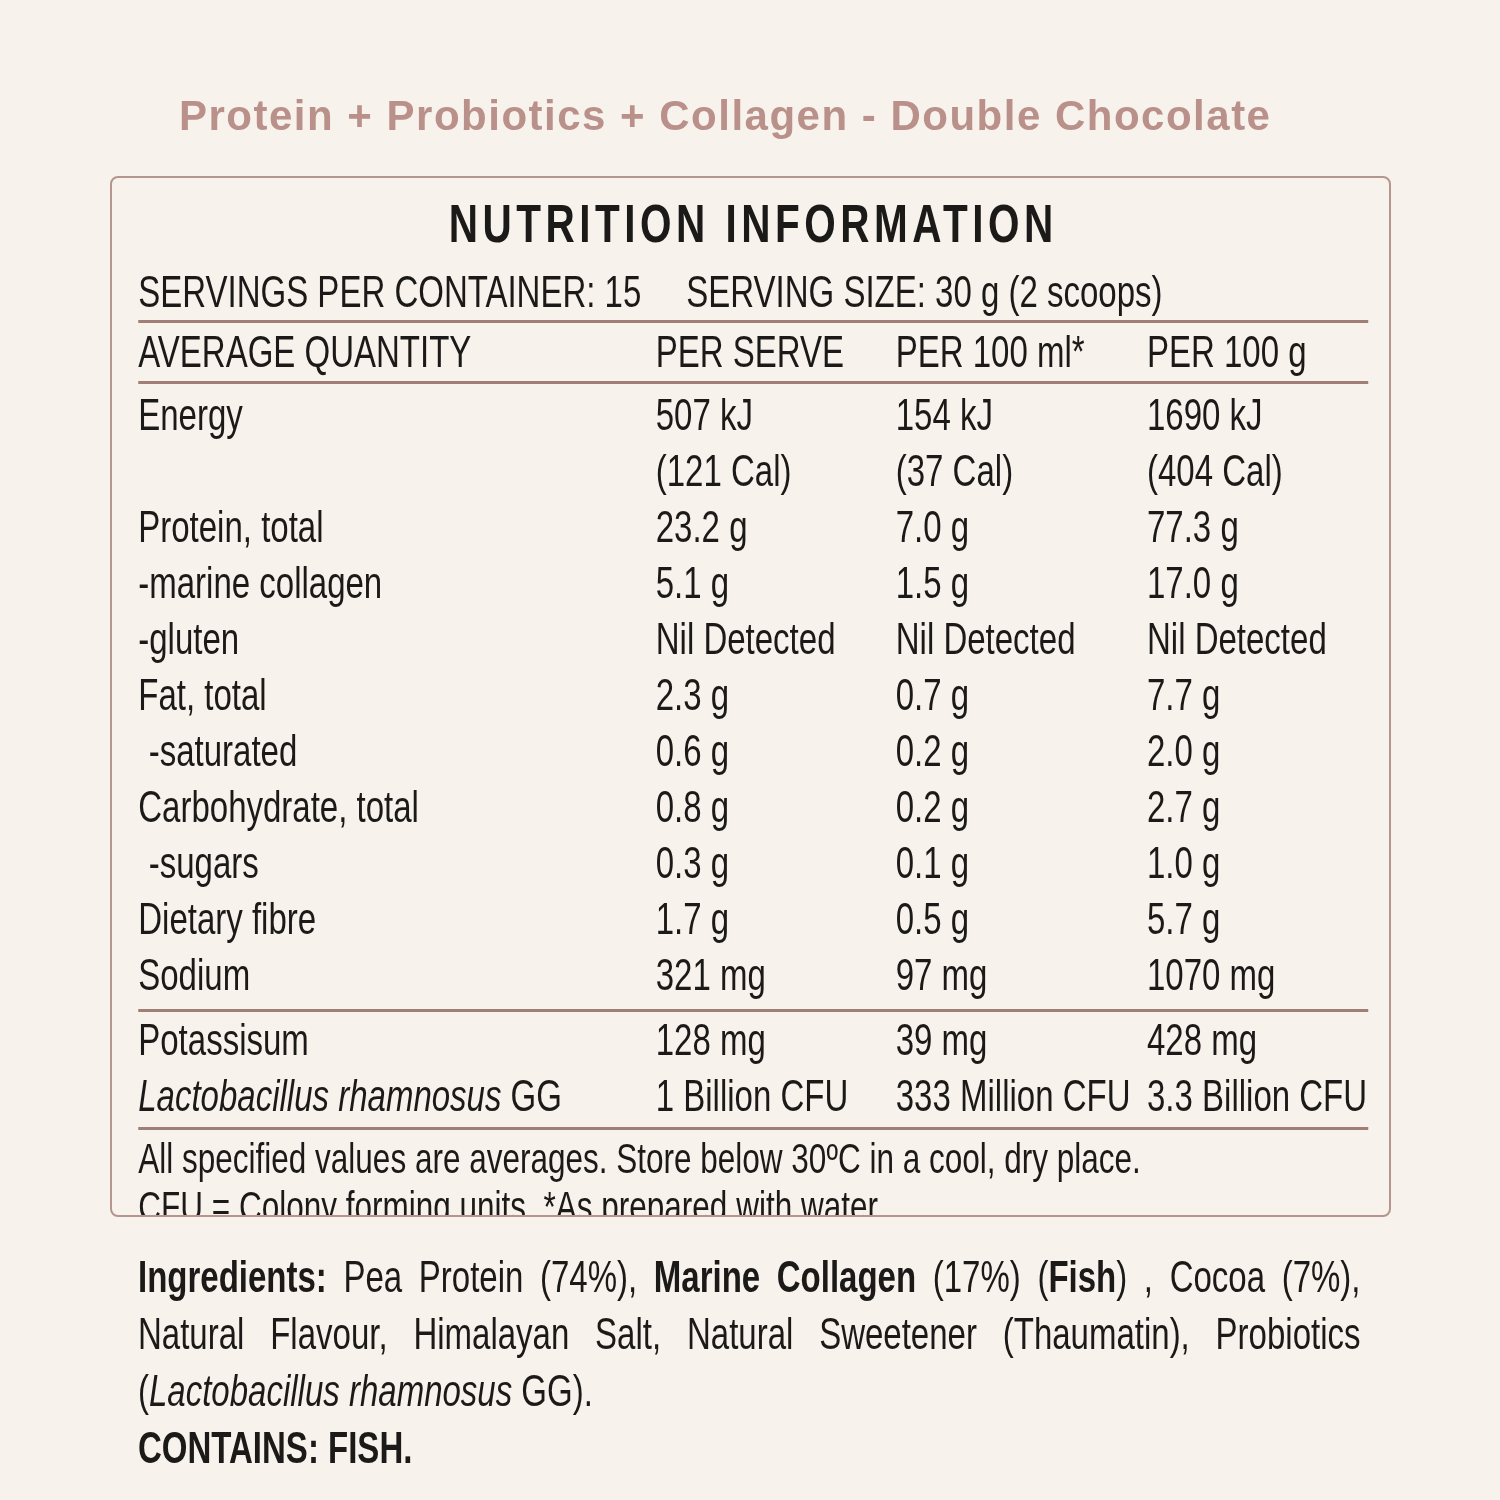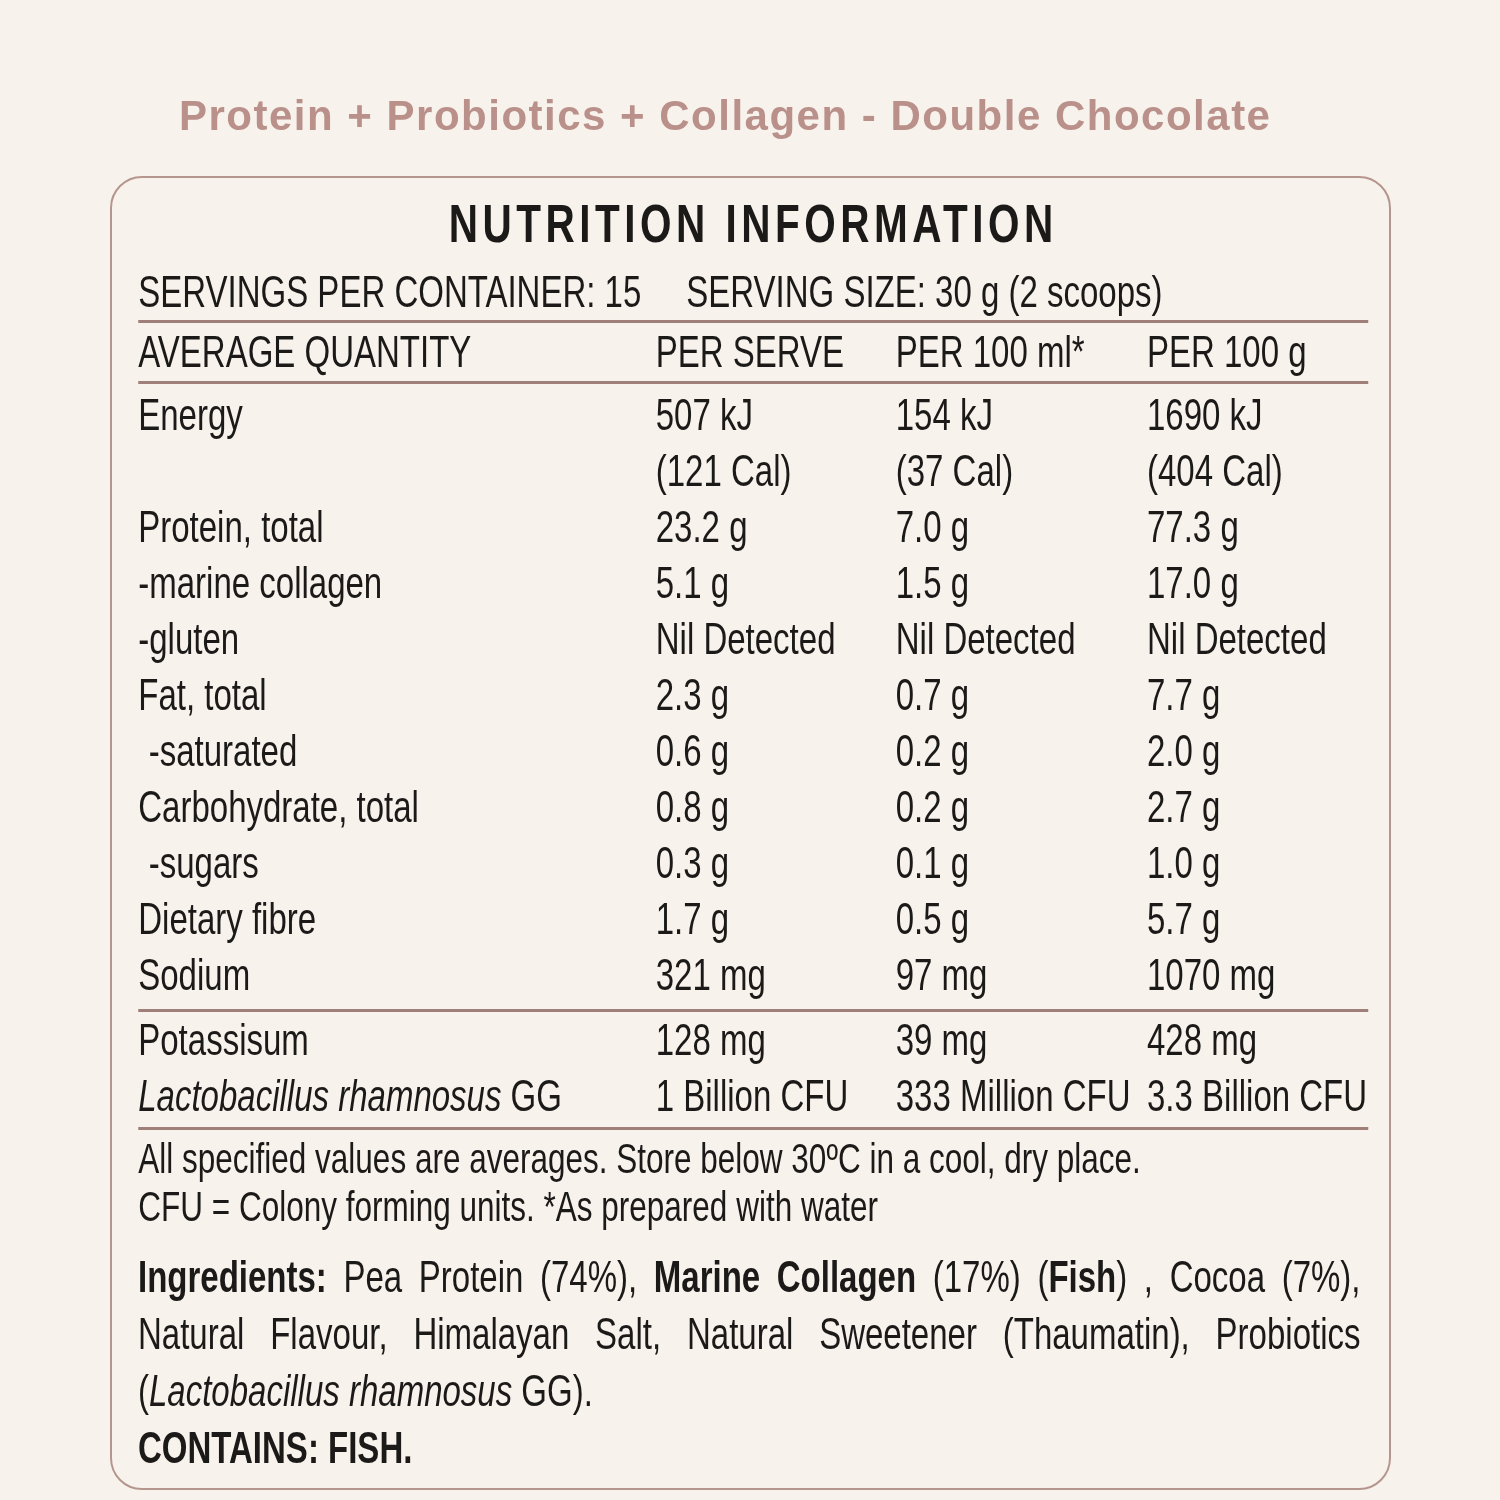--- a/index.html
+++ b/index.html
@@ -16,23 +16,23 @@
   }
   .product-title{
     position:absolute; left:135px; top:92px;
     font-size:42px; letter-spacing:1.5px; font-weight:700;
     color:var(--accent);
     white-space:nowrap;
     margin-left:44px;
   }
   .panel{
     position:absolute; left:110px; top:176px;
-    width:1281px; height:1314px;
+    width:1281px; height:1041px;
     border:2px solid var(--border);
-    border-radius:32px;
+    border-radius:8px;
     overflow:hidden;
   }
   
   .cond{
     transform:scaleX(0.75);
     transform-origin:0 0;
   }
   .panel .cond{ width:1703px; padding:0 28px 0 35px; }
   .heading{
     margin-top:18px;

